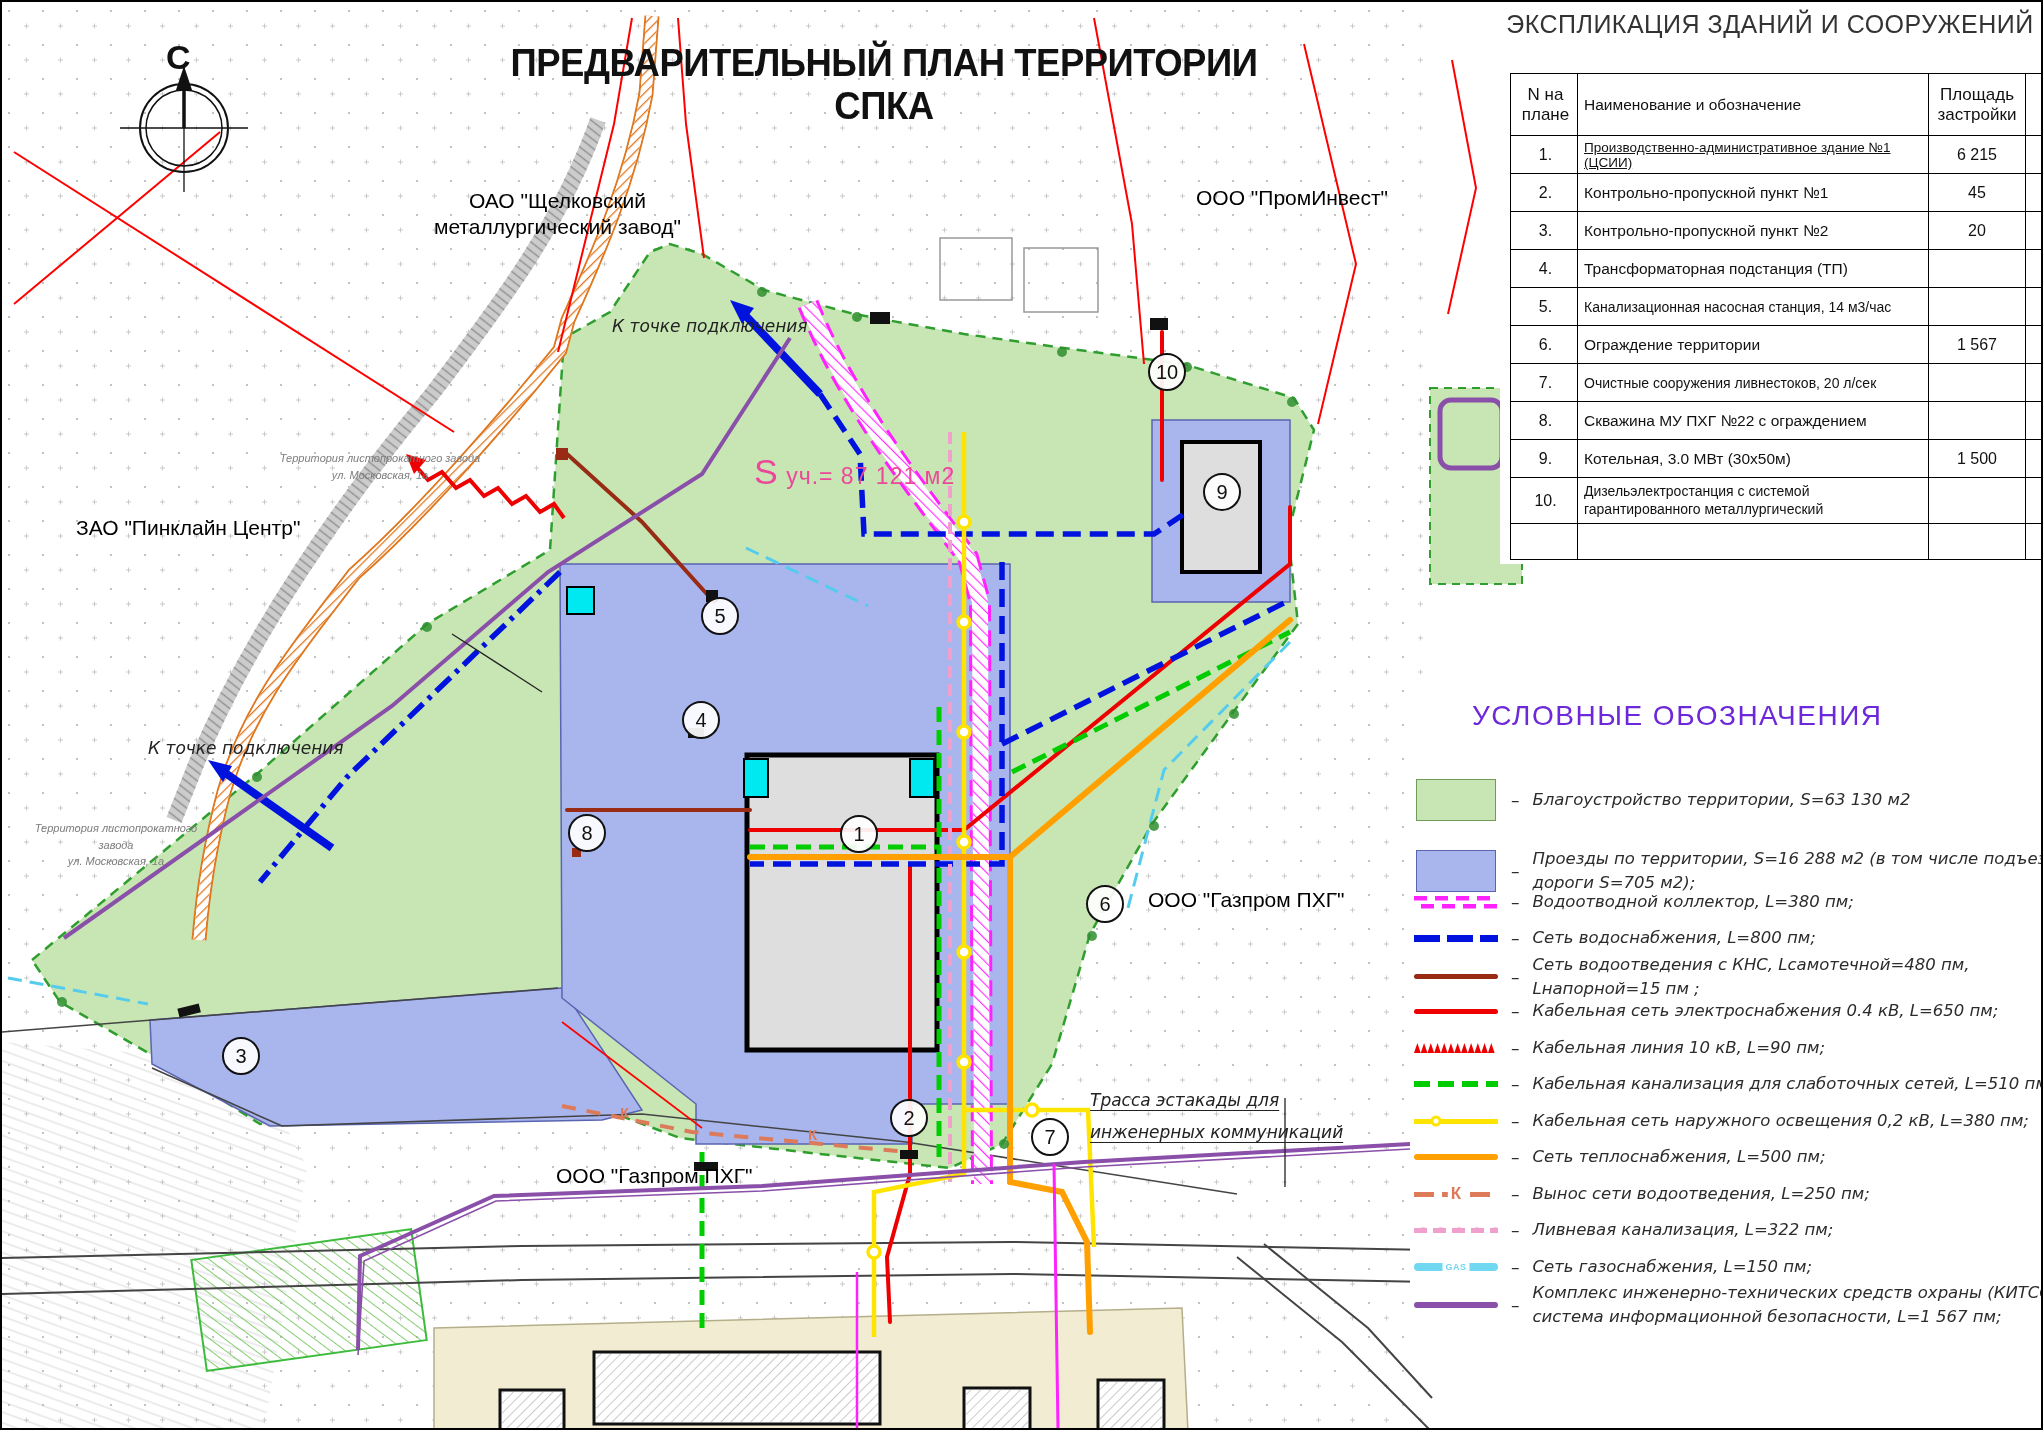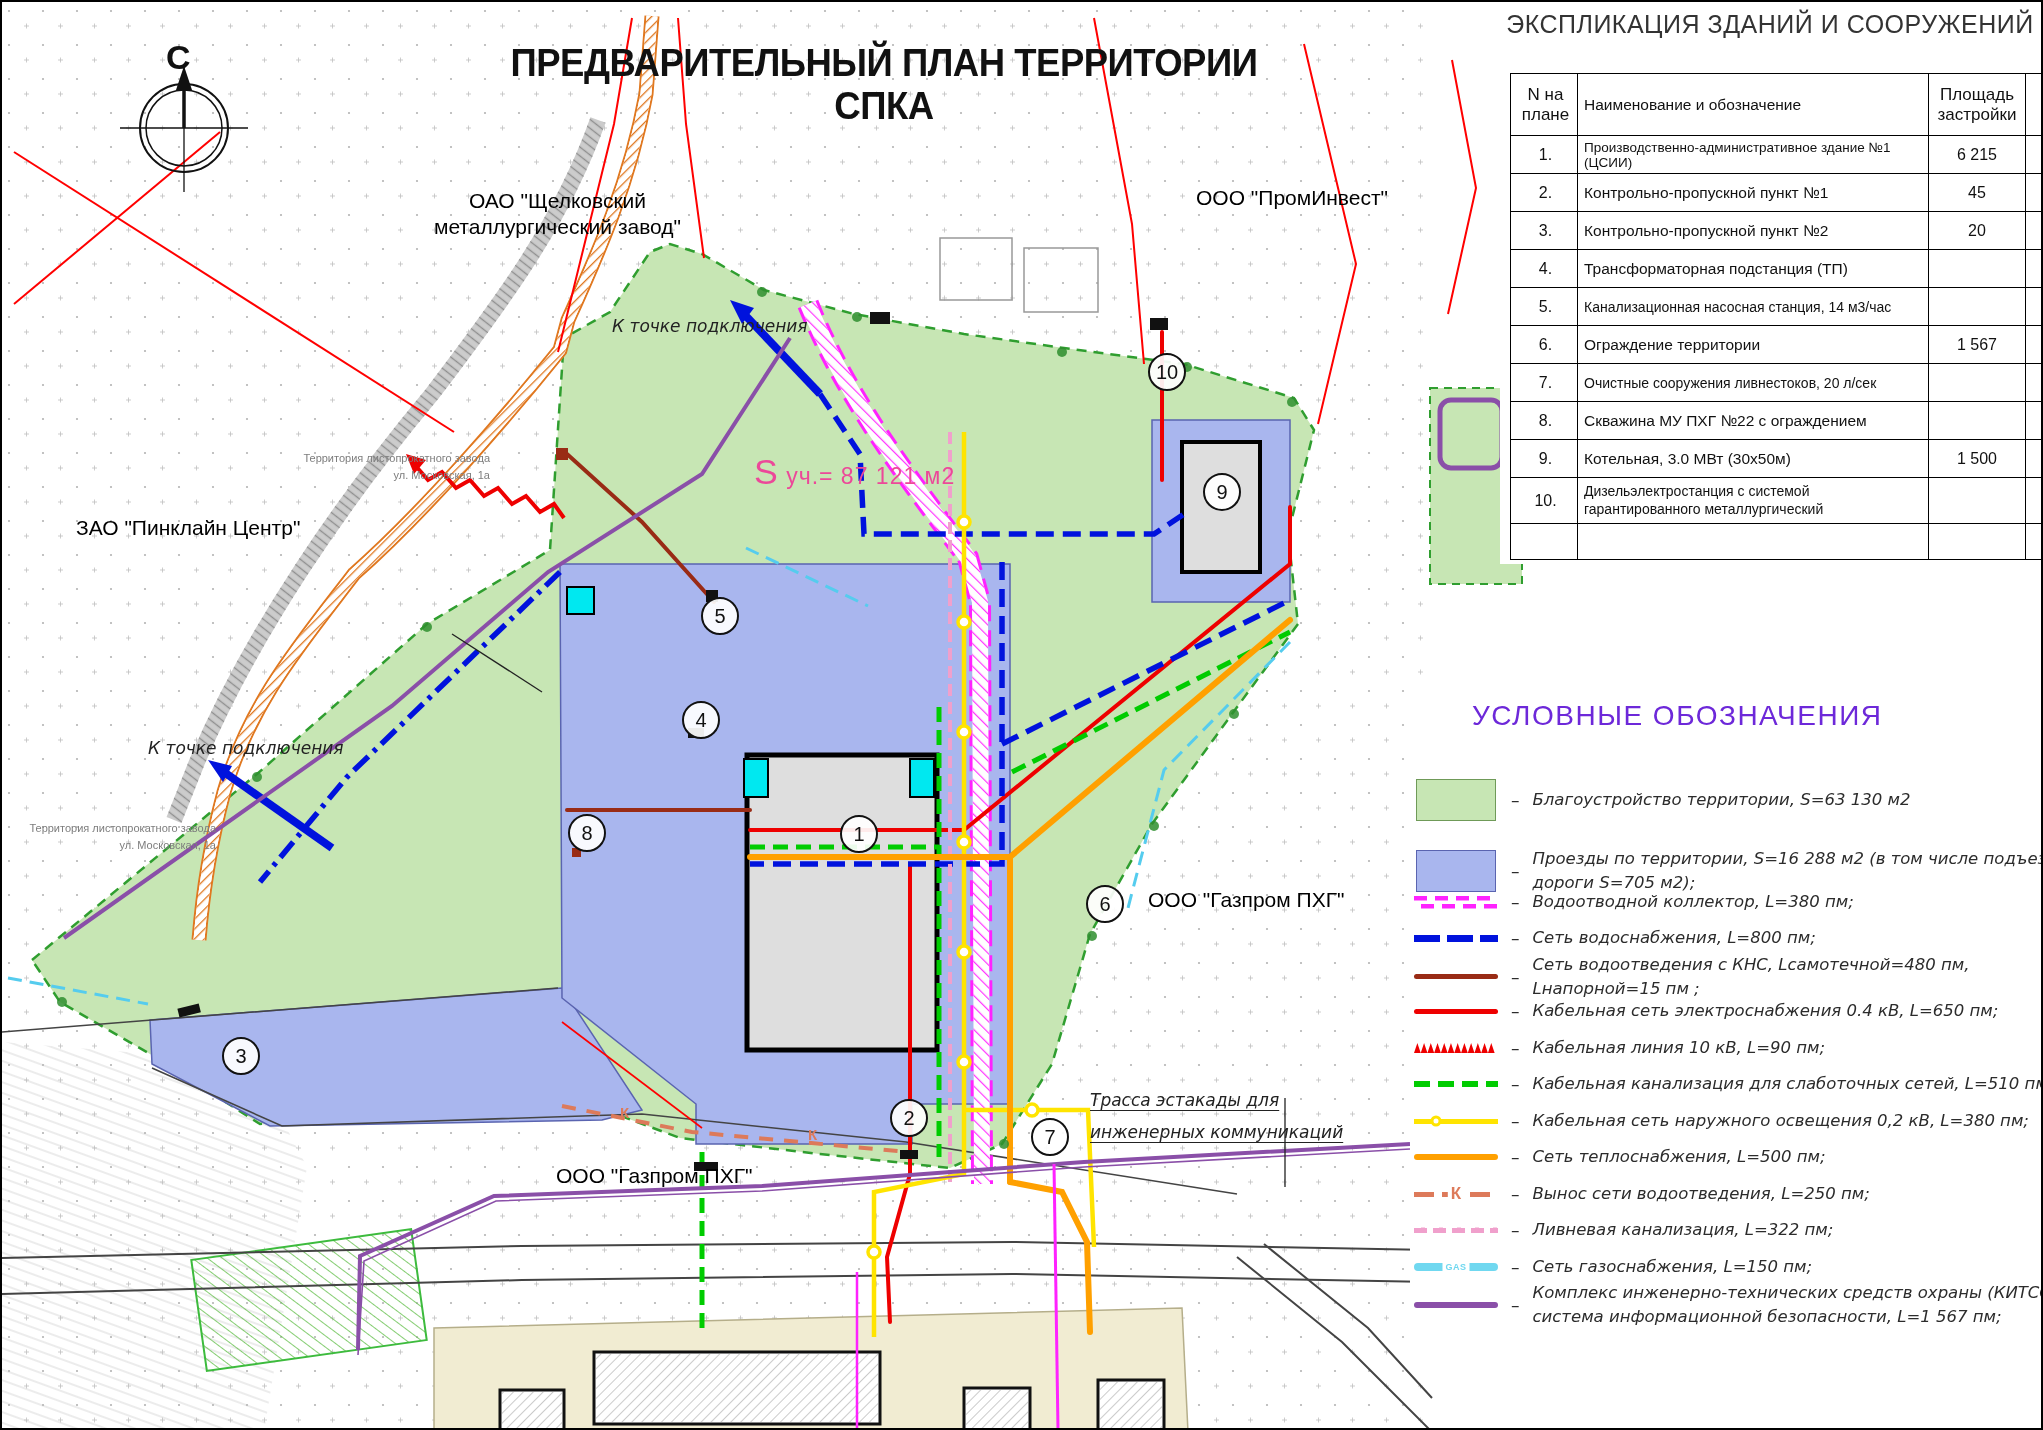--- a/index.html
+++ b/index.html
@@ -10,21 +10,21 @@
   .lbl{position:absolute;z-index:3;}
   .pre{white-space:pre-line;}
   .title{left:462px;top:40px;width:840px;text-align:center;font-size:38px;font-weight:bold;
          letter-spacing:-0.5px;transform:scaleX(.96);transform-origin:center;}
   .compass-letter{left:164px;top:36px;font-size:34px;font-weight:bold;}
   .co-label{font-size:21px;color:#000;}
   .script{font-family:"DejaVu Sans",sans-serif;font-style:italic;font-size:17px;color:#222;}
   .underl{text-decoration:underline;text-underline-offset:4px;line-height:1.9;}
   .s-uch{font-size:23px;color:#ec4899;letter-spacing:1px;}
   .s-uch::first-letter{font-size:1.55em;}
-  .terr{font-size:11px;color:#7d7d7d;text-align:right;line-height:1.5;}
+  .terr{font-size:11px;color:#7d7d7d;font-style:italic;text-align:center;line-height:1.5;}
   
   .marker{position:absolute;z-index:4;width:34px;height:34px;border:2.5px solid #111;
           border-radius:50%;background:rgba(255,255,255,.92);display:flex;align-items:center;
           justify-content:center;font-size:20px;color:#111;}
   
   .panel{position:absolute;background:#fff;z-index:2;}
   .expl-heading{left:1500px;top:8px;width:536px;text-align:center;font-size:25px;
                 color:#333;letter-spacing:.5px;z-index:3;}
   table.expl{position:absolute;left:1508px;top:71px;width:528px;border-collapse:collapse;
              z-index:3;table-layout:fixed;background:#fff;}
@@ -347,21 +347,21 @@
 <table class="expl">
   <tbody>
   <tr class="hdr">
     <th class="c-num">N на плане</th>
     <th class="c-name">Наименование и обозначение</th>
     <th class="c-area">Площадь застройки</th>
     <th class="c-unit">Ед. изм.</th>
   </tr>
   <tr>
           <td class="c-num">1.</td>
-          <td class="c-name" style="font-size:13.5px;">Производственно-административное здание №1 (ЦСИИ)</td>
+          <td class="c-name" style="font-size:13.5px;text-decoration:underline;">Производственно-административное здание №1 (ЦСИИ)</td>
           <td class="c-area">6 215</td>
           <td class="c-unit">м2</td>
         </tr>
   <tr>
           <td class="c-num">2.</td>
           <td class="c-name">Контрольно-пропускной пункт №1</td>
           <td class="c-area">45</td>
           <td class="c-unit">м2</td>
         </tr>
   <tr>

